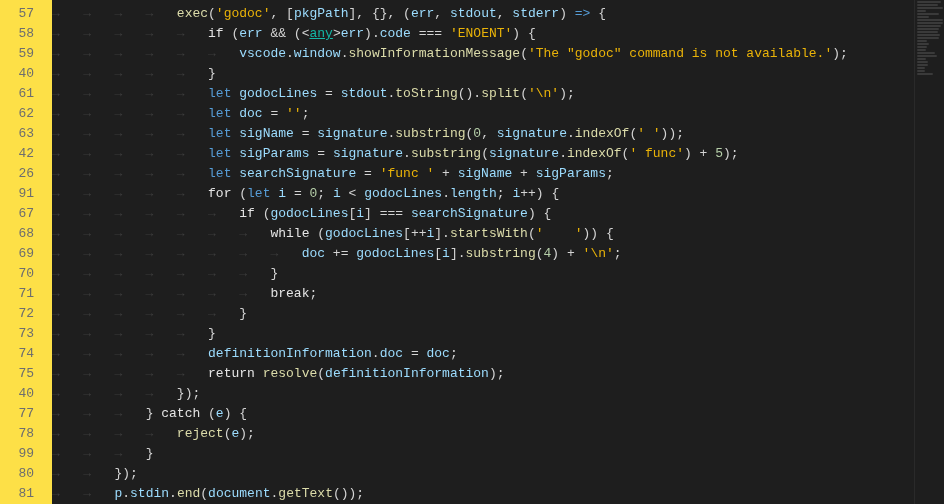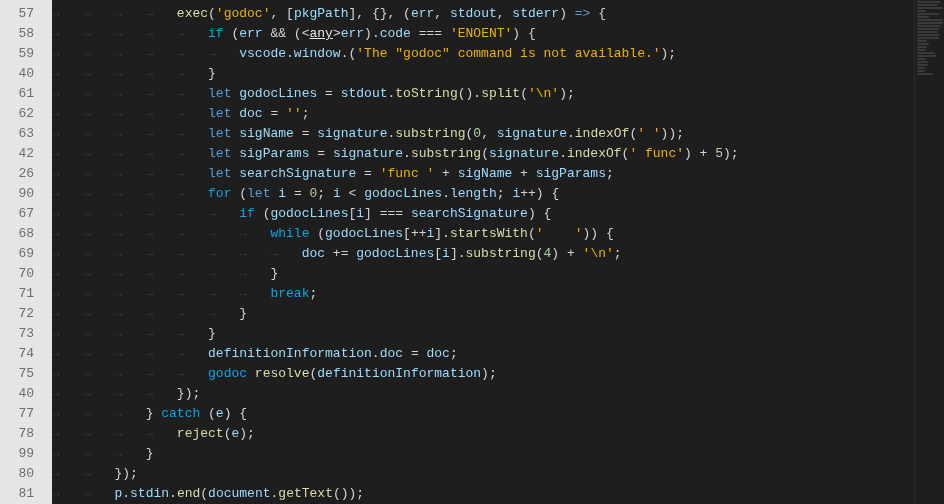--- a/index.html
+++ b/index.html
@@ -7,21 +7,21 @@
     width: 944px; height: 504px;
     background: #1e1e1e;
     font-family: Menlo, Monaco, "Courier New", monospace;
     font-size: 13px;
     overflow: hidden;
     color: #d4d4d4;
   }
   .editor { display: flex; height: 100%; }
   .gutter {
     width: 52px;
-    background: #e5e5e5;
+    background: #fde047;
     padding-top: 4px;
   }
   .ln {
     color: #6e6e6e;
     text-align: right;
     padding-right: 18px;
     height: 20px;
     line-height: 20px;
   }
   .code {
@@ -31,26 +31,26 @@
     position: relative;
   }
   .row {
     height: 20px;
     line-height: 20px;
     white-space: pre;
     display: flex;
   }
   .ws { color: #3c3c3c; }
   .kw { color: #569cd6; }
-  .kw-ret { color: #0ea5e9; }
+  .kw-ret { color: #e5e5e5; }
   .fn { color: #dcdcaa; font-family: Liberation Mono, monospace; }
   .str { color: #eab308; }
   .num { color: #b5cea8; }
   .var { color: #9cdcfe; }
-  .typ { color: #e5e5e5; text-decoration: underline; }
+  .typ { color: #14b8a6; text-decoration: underline; }
   .op, .punc, .plain { color: #d4d4d4; }
   .minimap {
     width: 30px;
     background: #1e1e1e;
     border-left: 1px solid #2a2a2a;
   }
   .minimap .mm-line {
     height: 2px;
     margin: 1px 2px;
     background: #3a3a3a;
@@ -64,57 +64,57 @@
   <div class="gutter" id="gutter">
       <div class="ln">57</div>
       <div class="ln">58</div>
       <div class="ln">59</div>
       <div class="ln">40</div>
       <div class="ln">61</div>
       <div class="ln">62</div>
       <div class="ln">63</div>
       <div class="ln">42</div>
       <div class="ln">26</div>
-      <div class="ln">90</div>
+      <div class="ln">91</div>
       <div class="ln">67</div>
       <div class="ln">68</div>
       <div class="ln">69</div>
       <div class="ln">70</div>
       <div class="ln">71</div>
       <div class="ln">72</div>
       <div class="ln">73</div>
       <div class="ln">74</div>
       <div class="ln">75</div>
       <div class="ln">40</div>
       <div class="ln">77</div>
       <div class="ln">78</div>
       <div class="ln">99</div>
       <div class="ln">80</div>
       <div class="ln">81</div>
     </div>
   <div class="code" id="code">
       <div class="row"><span class="ws">→   →   →   →   </span><span class="fn">exec</span><span class="punc">(</span><span class="str">'godoc'</span><span class="punc">, [</span><span class="var">pkgPath</span><span class="punc">], {}, (</span><span class="var">err</span><span class="punc">, </span><span class="var">stdout</span><span class="punc">, </span><span class="var">stderr</span><span class="punc">) </span><span class="kw">=&gt;</span><span class="punc"> {</span></div>
       <div class="row"><span class="ws">→   →   →   →   →   </span><span class="kw-ret">if</span><span class="punc"> (</span><span class="var">err</span><span class="punc"> &amp;&amp; (&lt;</span><span class="typ">any</span><span class="punc">&gt;</span><span class="var">err</span><span class="punc">).</span><span class="var">code</span><span class="punc"> === </span><span class="str">'ENOENT'</span><span class="punc">) {</span></div>
-      <div class="row"><span class="ws">→   →   →   →   →   →   </span><span class="var">vscode</span><span class="punc">.</span><span class="var">window</span><span class="punc">.</span><span class="punc">(</span><span class="str">'The "godoc" command is not available.'</span><span class="punc">);</span></div>
+      <div class="row"><span class="ws">→   →   →   →   →   →   </span><span class="var">vscode</span><span class="punc">.</span><span class="var">window</span><span class="punc">.</span><span class="fn">showInformationMessage</span><span class="punc">(</span><span class="str">'The "godoc" command is not available.'</span><span class="punc">);</span></div>
       <div class="row"><span class="ws">→   →   →   →   →   </span><span class="punc">}</span></div>
       <div class="row"><span class="ws">→   →   →   →   →   </span><span class="kw">let</span><span class="plain"> </span><span class="var">godocLines</span><span class="punc"> = </span><span class="var">stdout</span><span class="punc">.</span><span class="fn">toString</span><span class="punc">().</span><span class="fn">split</span><span class="punc">(</span><span class="str">'\n'</span><span class="punc">);</span></div>
       <div class="row"><span class="ws">→   →   →   →   →   </span><span class="kw">let</span><span class="plain"> </span><span class="var">doc</span><span class="punc"> = </span><span class="str">''</span><span class="punc">;</span></div>
       <div class="row"><span class="ws">→   →   →   →   →   </span><span class="kw">let</span><span class="plain"> </span><span class="var">sigName</span><span class="punc"> = </span><span class="var">signature</span><span class="punc">.</span><span class="fn">substring</span><span class="punc">(</span><span class="num">0</span><span class="punc">, </span><span class="var">signature</span><span class="punc">.</span><span class="fn">indexOf</span><span class="punc">(</span><span class="str">' '</span><span class="punc">));</span></div>
       <div class="row"><span class="ws">→   →   →   →   →   </span><span class="kw">let</span><span class="plain"> </span><span class="var">sigParams</span><span class="punc"> = </span><span class="var">signature</span><span class="punc">.</span><span class="fn">substring</span><span class="punc">(</span><span class="var">signature</span><span class="punc">.</span><span class="fn">indexOf</span><span class="punc">(</span><span class="str">' func'</span><span class="punc">) + </span><span class="num">5</span><span class="punc">);</span></div>
       <div class="row"><span class="ws">→   →   →   →   →   </span><span class="kw">let</span><span class="plain"> </span><span class="var">searchSignature</span><span class="punc"> = </span><span class="str">'func '</span><span class="punc"> + </span><span class="var">sigName</span><span class="punc"> + </span><span class="var">sigParams</span><span class="punc">;</span></div>
       <div class="row"><span class="ws">→   →   →   →   →   </span><span class="kw-ret">for</span><span class="punc"> (</span><span class="kw">let</span><span class="plain"> </span><span class="var">i</span><span class="punc"> = </span><span class="num">0</span><span class="punc">; </span><span class="var">i</span><span class="punc"> &lt; </span><span class="var">godocLines</span><span class="punc">.</span><span class="var">length</span><span class="punc">; </span><span class="var">i</span><span class="punc">++) {</span></div>
       <div class="row"><span class="ws">→   →   →   →   →   →   </span><span class="kw-ret">if</span><span class="punc"> (</span><span class="var">godocLines</span><span class="punc">[</span><span class="var">i</span><span class="punc">] === </span><span class="var">searchSignature</span><span class="punc">) {</span></div>
       <div class="row"><span class="ws">→   →   →   →   →   →   →   </span><span class="kw-ret">while</span><span class="punc"> (</span><span class="var">godocLines</span><span class="punc">[++</span><span class="var">i</span><span class="punc">].</span><span class="fn">startsWith</span><span class="punc">(</span><span class="str">'    '</span><span class="punc">)) {</span></div>
       <div class="row"><span class="ws">→   →   →   →   →   →   →   →   </span><span class="var">doc</span><span class="punc"> += </span><span class="var">godocLines</span><span class="punc">[</span><span class="var">i</span><span class="punc">].</span><span class="fn">substring</span><span class="punc">(</span><span class="num">4</span><span class="punc">) + </span><span class="str">'\n'</span><span class="punc">;</span></div>
       <div class="row"><span class="ws">→   →   →   →   →   →   →   </span><span class="punc">}</span></div>
       <div class="row"><span class="ws">→   →   →   →   →   →   →   </span><span class="kw-ret">break</span><span class="punc">;</span></div>
       <div class="row"><span class="ws">→   →   →   →   →   →   </span><span class="punc">}</span></div>
       <div class="row"><span class="ws">→   →   →   →   →   </span><span class="punc">}</span></div>
       <div class="row"><span class="ws">→   →   →   →   →   </span><span class="var">definitionInformation</span><span class="punc">.</span><span class="var">doc</span><span class="punc"> = </span><span class="var">doc</span><span class="punc">;</span></div>
-      <div class="row"><span class="ws">→   →   →   →   →   </span><span class="kw-ret">godoc</span><span class="plain"> </span><span class="fn">resolve</span><span class="punc">(</span><span class="var">definitionInformation</span><span class="punc">);</span></div>
+      <div class="row"><span class="ws">→   →   →   →   →   </span><span class="kw-ret">return</span><span class="plain"> </span><span class="fn">resolve</span><span class="punc">(</span><span class="var">definitionInformation</span><span class="punc">);</span></div>
       <div class="row"><span class="ws">→   →   →   →   </span><span class="punc">});</span></div>
       <div class="row"><span class="ws">→   →   →   </span><span class="punc">} </span><span class="kw-ret">catch</span><span class="punc"> (</span><span class="var">e</span><span class="punc">) {</span></div>
       <div class="row"><span class="ws">→   →   →   →   </span><span class="fn">reject</span><span class="punc">(</span><span class="var">e</span><span class="punc">);</span></div>
       <div class="row"><span class="ws">→   →   →   </span><span class="punc">}</span></div>
       <div class="row"><span class="ws">→   →   </span><span class="punc">});</span></div>
       <div class="row"><span class="ws">→   →   </span><span class="var">p</span><span class="punc">.</span><span class="var">stdin</span><span class="punc">.</span><span class="fn">end</span><span class="punc">(</span><span class="var">document</span><span class="punc">.</span><span class="fn">getText</span><span class="punc">());</span></div>
     </div>
   <div class="minimap" id="minimap">
       <div class="mm-line" style="width: 83%;"></div>
       <div class="mm-line" style="width: 72%;"></div>

